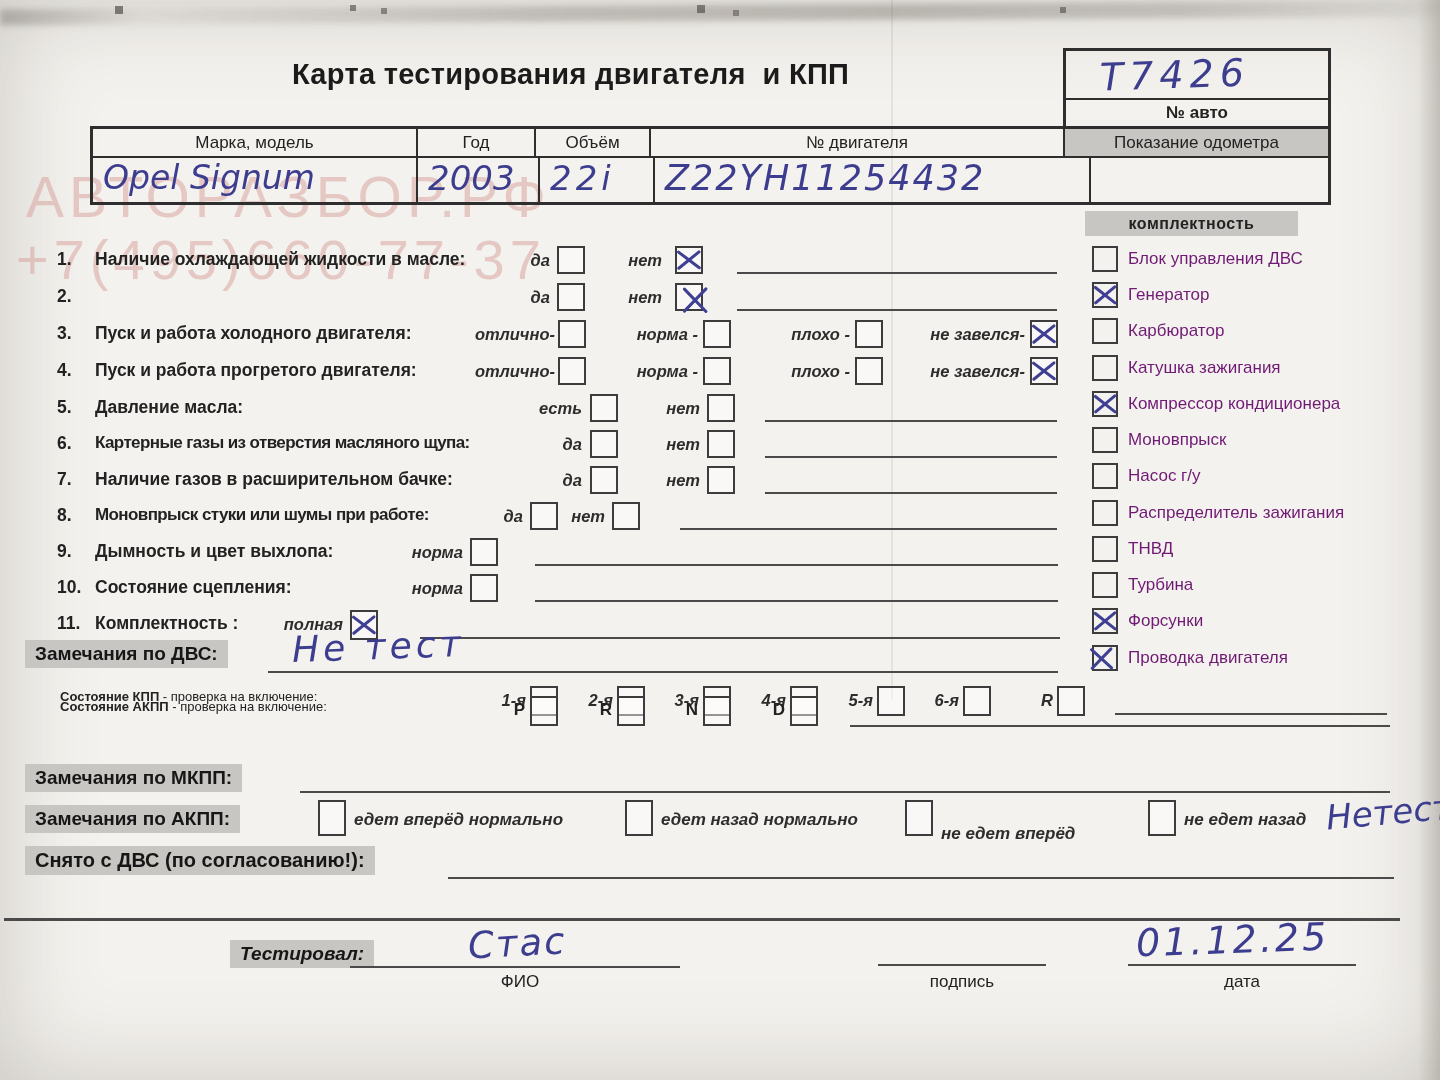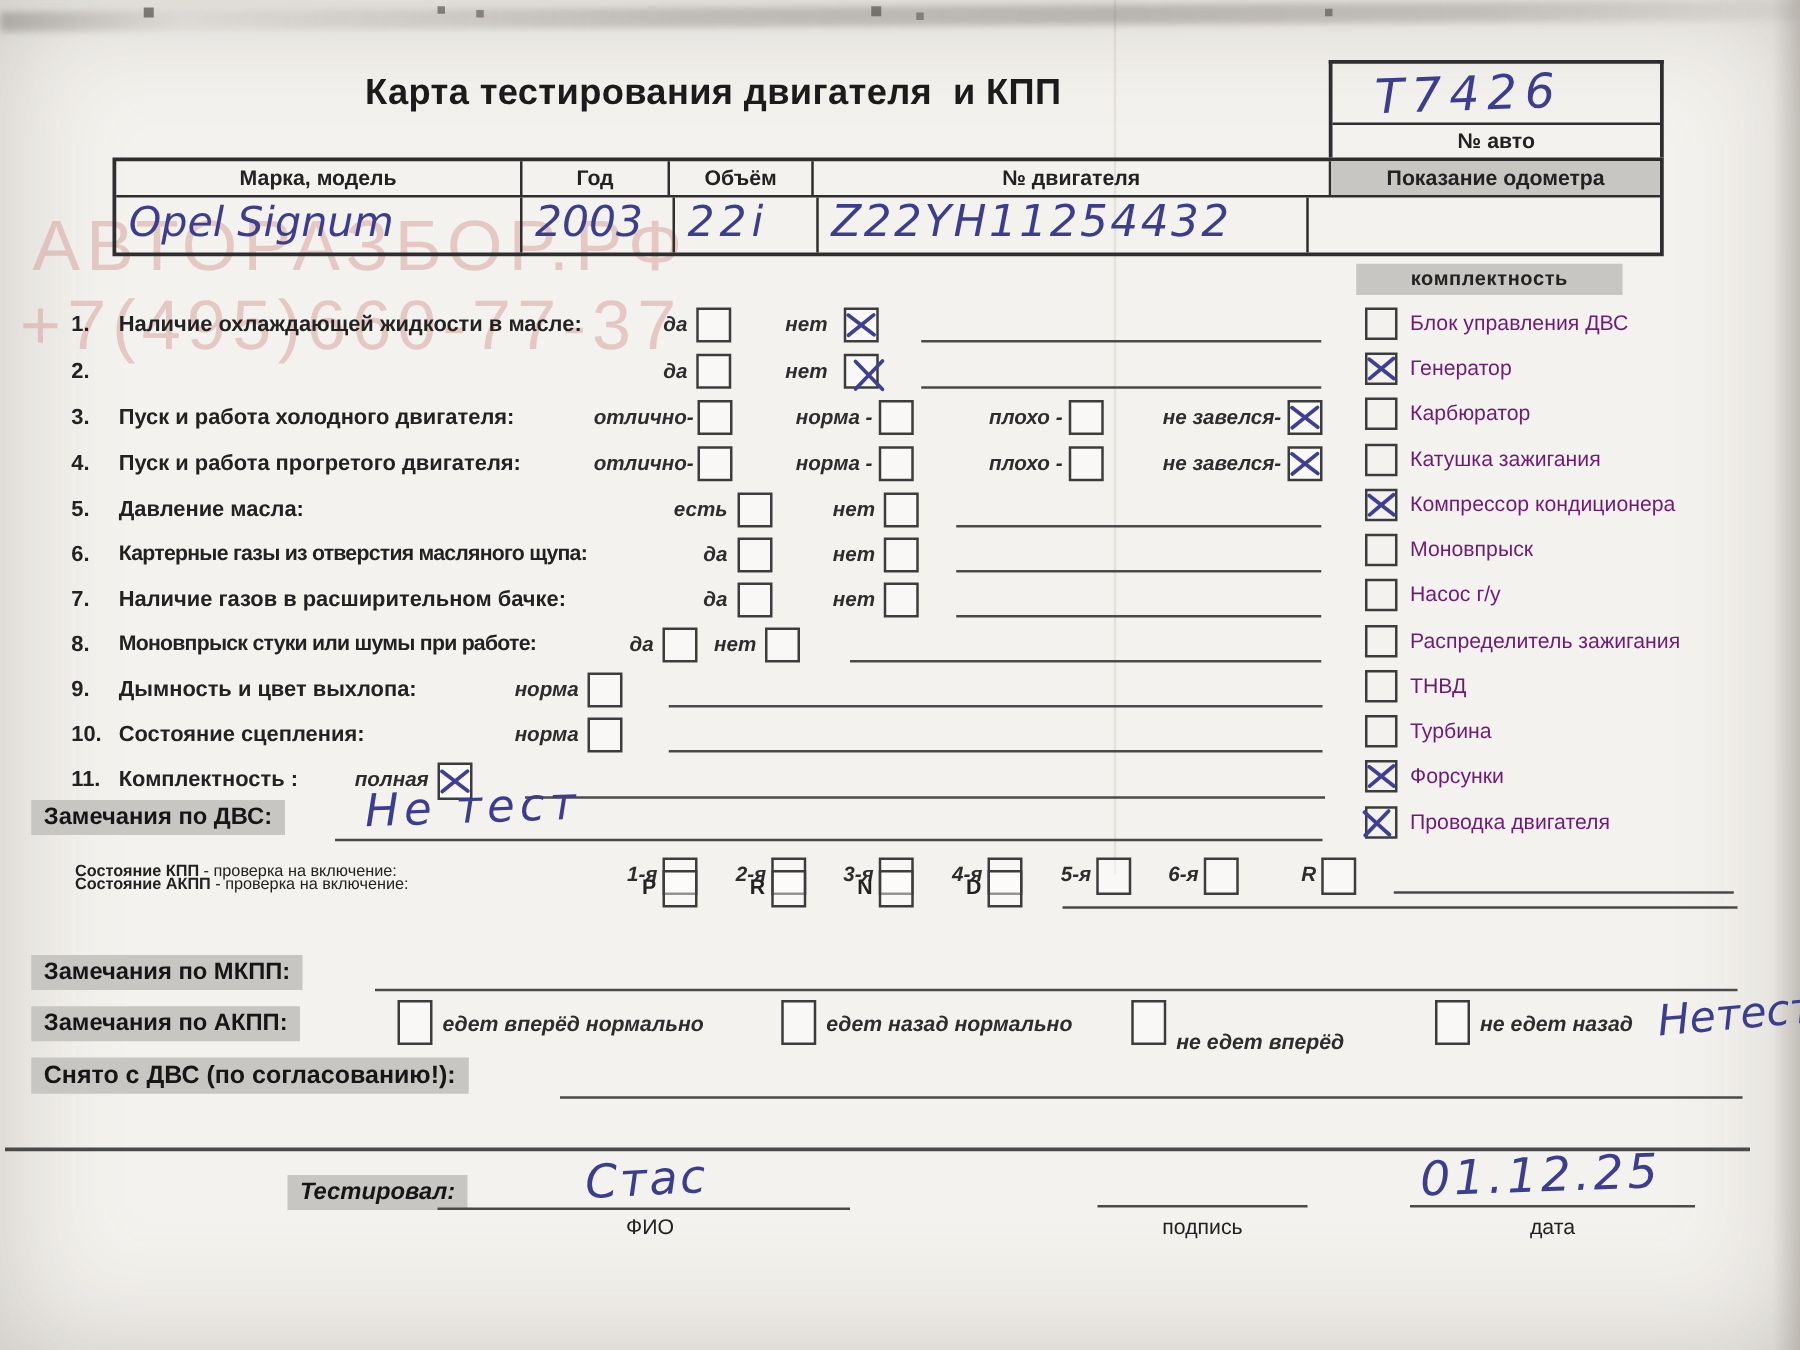--- a/index.html
+++ b/index.html
@@ -27,21 +27,21 @@
         border-bottom:none;box-sizing:border-box;z-index:2}
   .auto-val{position:absolute;left:34px;top:2px;font-size:38px;letter-spacing:6px;transform:rotate(-2deg)}
   .auto-lbl{position:absolute;left:0;bottom:0;width:100%;height:26px;border-top:2px solid #2e2e2e;
         text-align:center;font-weight:bold;font-size:17px;line-height:25px}
   .itable{position:absolute;left:90px;top:126px;width:1241px;height:79px;border:3px solid #2e2e2e;
         box-sizing:border-box;display:flex;flex-direction:column;z-index:2}
   .itr{display:flex;width:100%}
   .itr.hdr{height:27px;border-bottom:2px solid #2e2e2e}
   .itr.vrow{flex:1}
   .itc{border-right:2px solid #2e2e2e;box-sizing:border-box;display:flex;align-items:center;
-        justify-content:center;font-weight:bold;font-size:17px;overflow:visible}
+        justify-content:center;font-weight:normal;font-size:17px;overflow:visible}
   .itc.last{border-right:none}
   .itc.gray{background:#c8c6c3}
   .itc.v{justify-content:flex-start;padding-left:10px;font-weight:normal;align-items:flex-start}
   .gray-label{position:absolute;background:#c8c6c3;font-weight:bold;font-size:19px;padding:3px 10px;
         color:#161616;white-space:nowrap}
   .trow{position:absolute;left:0;width:1440px;height:36px;z-index:2}
   .num{position:absolute;left:57px;top:3px;font-weight:bold;font-size:17.5px}
   .tlabel{position:absolute;left:95px;top:3px;font-weight:bold;font-size:17.5px;white-space:nowrap}
   .tight{letter-spacing:-.6px;font-size:17px}
   .opt{position:absolute;top:5px;font-style:italic;font-weight:bold;font-size:16.5px;
@@ -103,21 +103,21 @@
     <div class="itr vrow">
       <div class="itc v" style="width:325px">
           <span class="hw" style="font-size:33px">Opel Signum</span>
         </div>
       <div class="itc v" style="width:122px">
           <span class="hw" style="font-size:34px">2003</span>
         </div>
       <div class="itc v" style="width:115px">
           <span class="hw" style="font-size:34px;letter-spacing:4px">22i</span>
         </div>
-      <div class="itc v" style="width:392px">
+      <div class="itc v" style="width:436px">
           <span class="hw" style="font-size:35px;letter-spacing:2px">Z22YH11254432</span>
         </div>
     </div>
   </div>
 
   <div class="cl-hdr">комплектность</div>
 
   <div class="cl-row" style="top:246px">
     <span class="cl-box"></span>
     <span class="cl-label">Блок управления ДВС</span>

